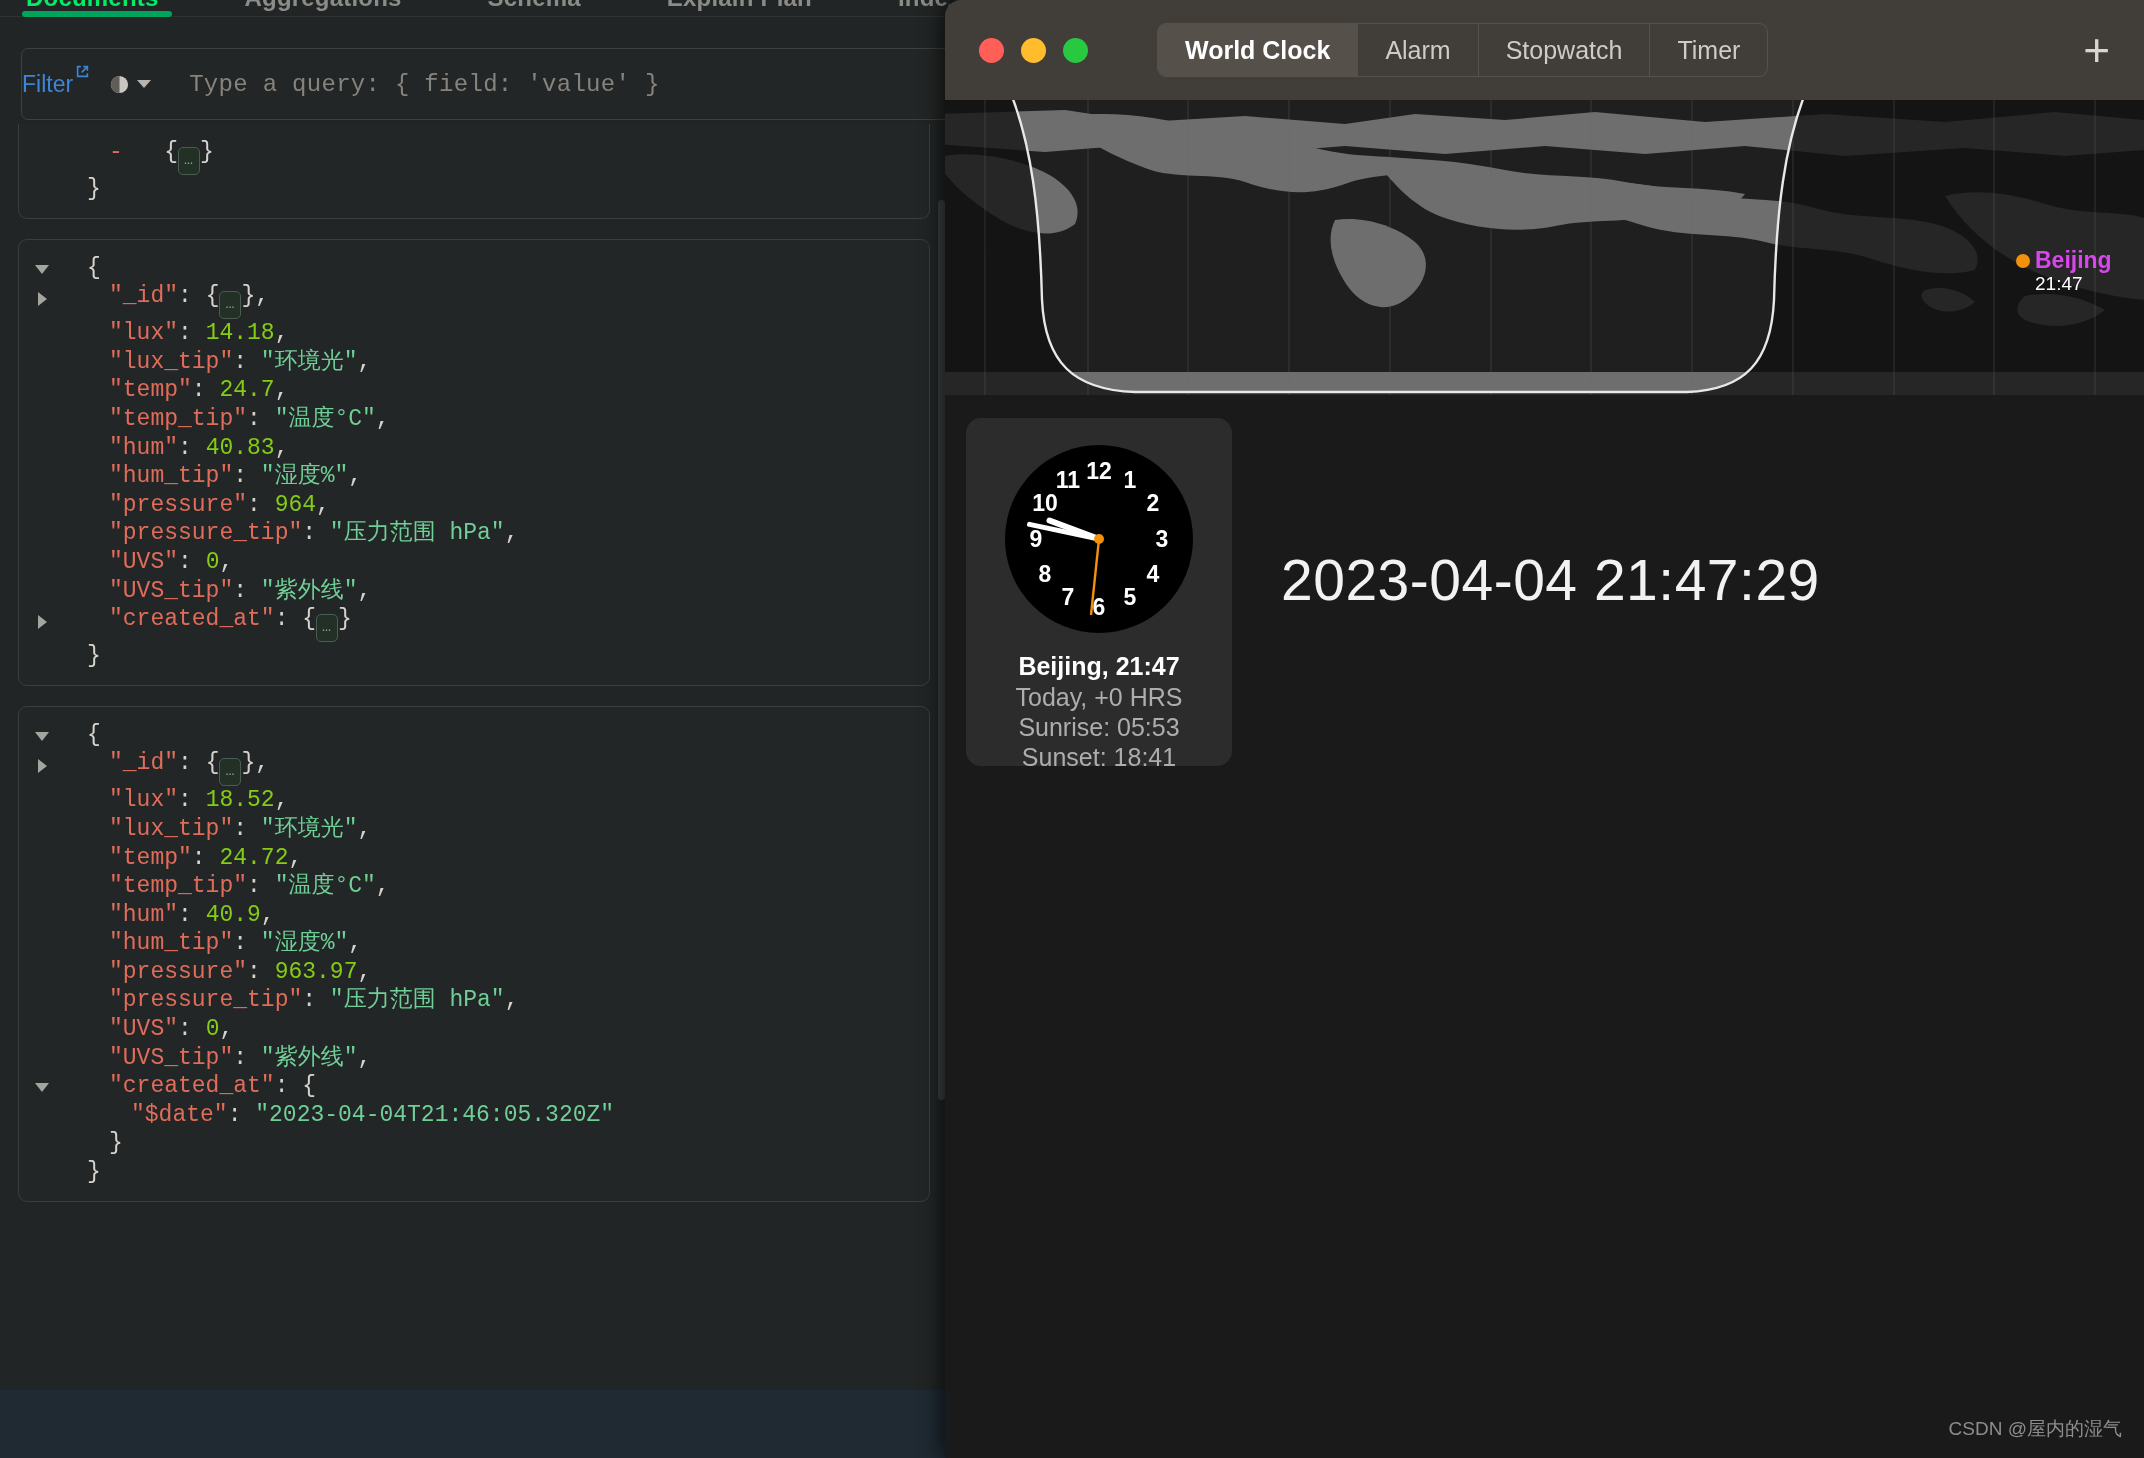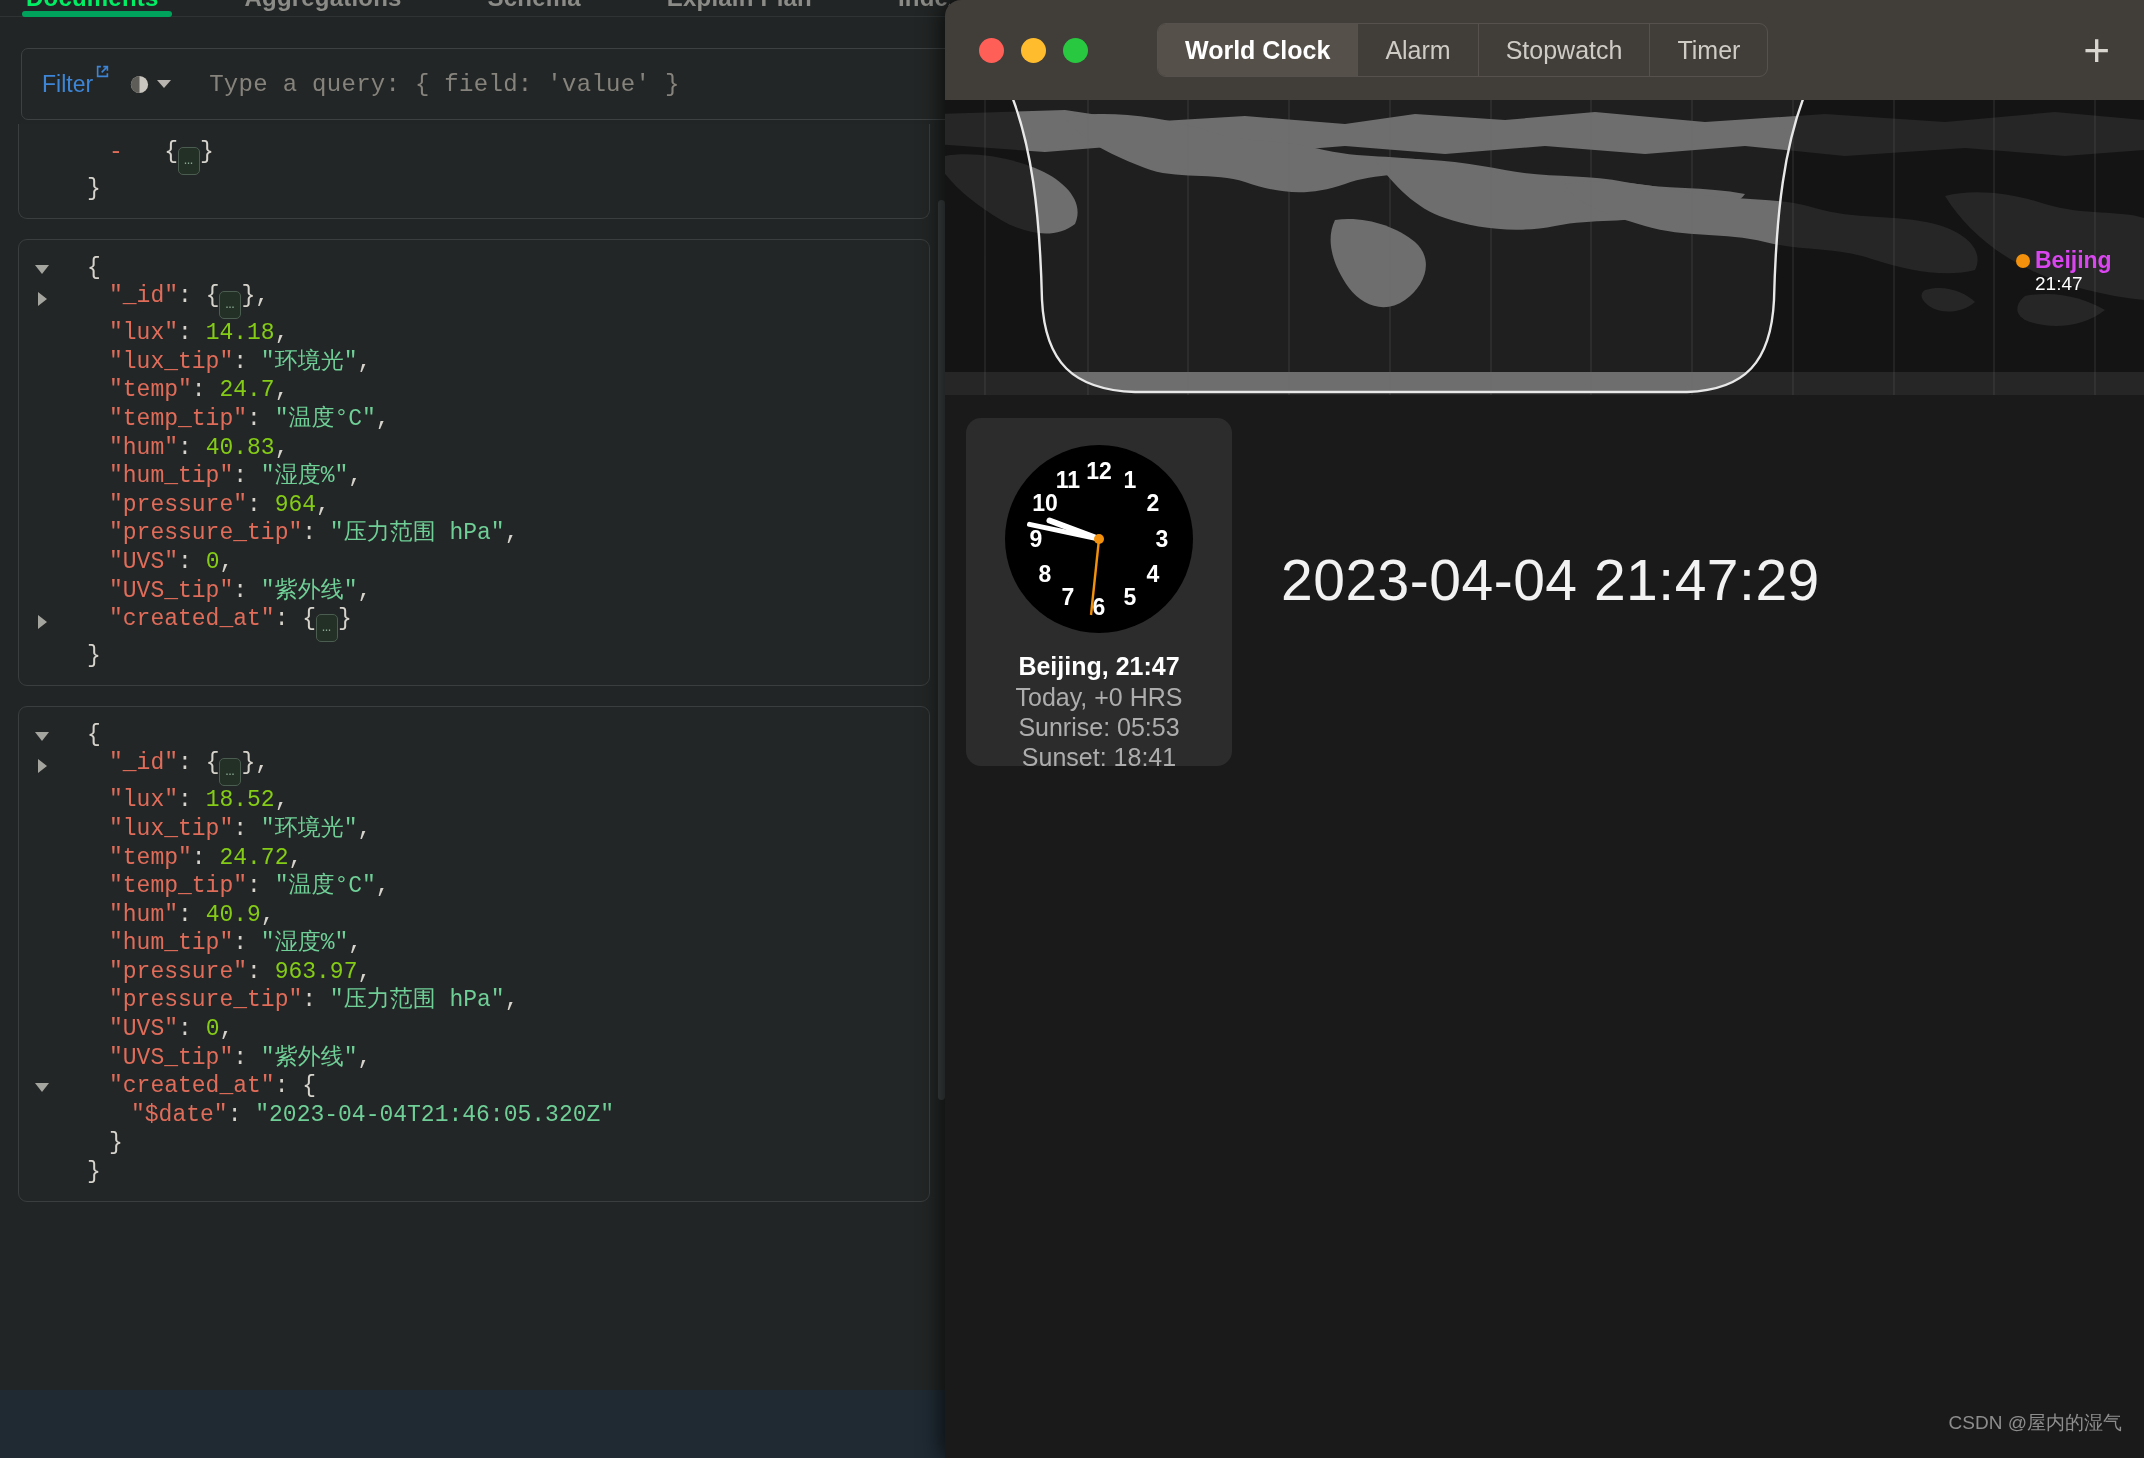--- a/index.html
+++ b/index.html
@@ -37,21 +37,20 @@
     position:absolute; left:0; top:16px; width:950px; height:1px; background:#2f3333;
   }
 
   .querybar {
     position: absolute; left: 21px; top: 48px;
     width: 1036px; height: 72px;
     border: 1px solid #3d4142;
     border-radius: 7px;
     background: #232626;
     display: flex; align-items: center;
-    padding-left: 20px;
   }
   .filter-link {
     color: #3d85d6; font-size: 23px; font-family: "Liberation Sans", sans-serif;
     position: relative; padding-right: 6px;
   }
   .ext-ico { position:absolute; top:-6px; right:-10px; width:13px; height:13px; }
   .ext-ico svg { width:13px; height:13px; display:block; }
   .clock-sel { display:flex; align-items:center; gap:7px; margin-left: 30px; }
   .clock-glyph { width: 21px; height:21px; }
   .caret-dn {
@@ -183,21 +182,21 @@
   .card-lines { margin-top: 18px; text-align:center; }
   .card-city { color:#fff; font-size:25px; font-weight:700; line-height:31px; }
   .card-sub { color:#adadad; font-size:25px; line-height:30px; }
 
   .digital {
     position:absolute; left: 336px; top: 152px;
     color:#f2f2f2; font-size: 57px; letter-spacing: .5px;
     font-family: "Liberation Sans", sans-serif;
   }
   .watermark {
-    position:absolute; right: 22px; bottom: 22px;
+    position:absolute; right: 22px; bottom: 16px;
     color:#8d8d8d; font-size: 19px;
   }
 </style>
 </head>
 <body>
 
 <div id="root">
 
   <div id="compass">
 

